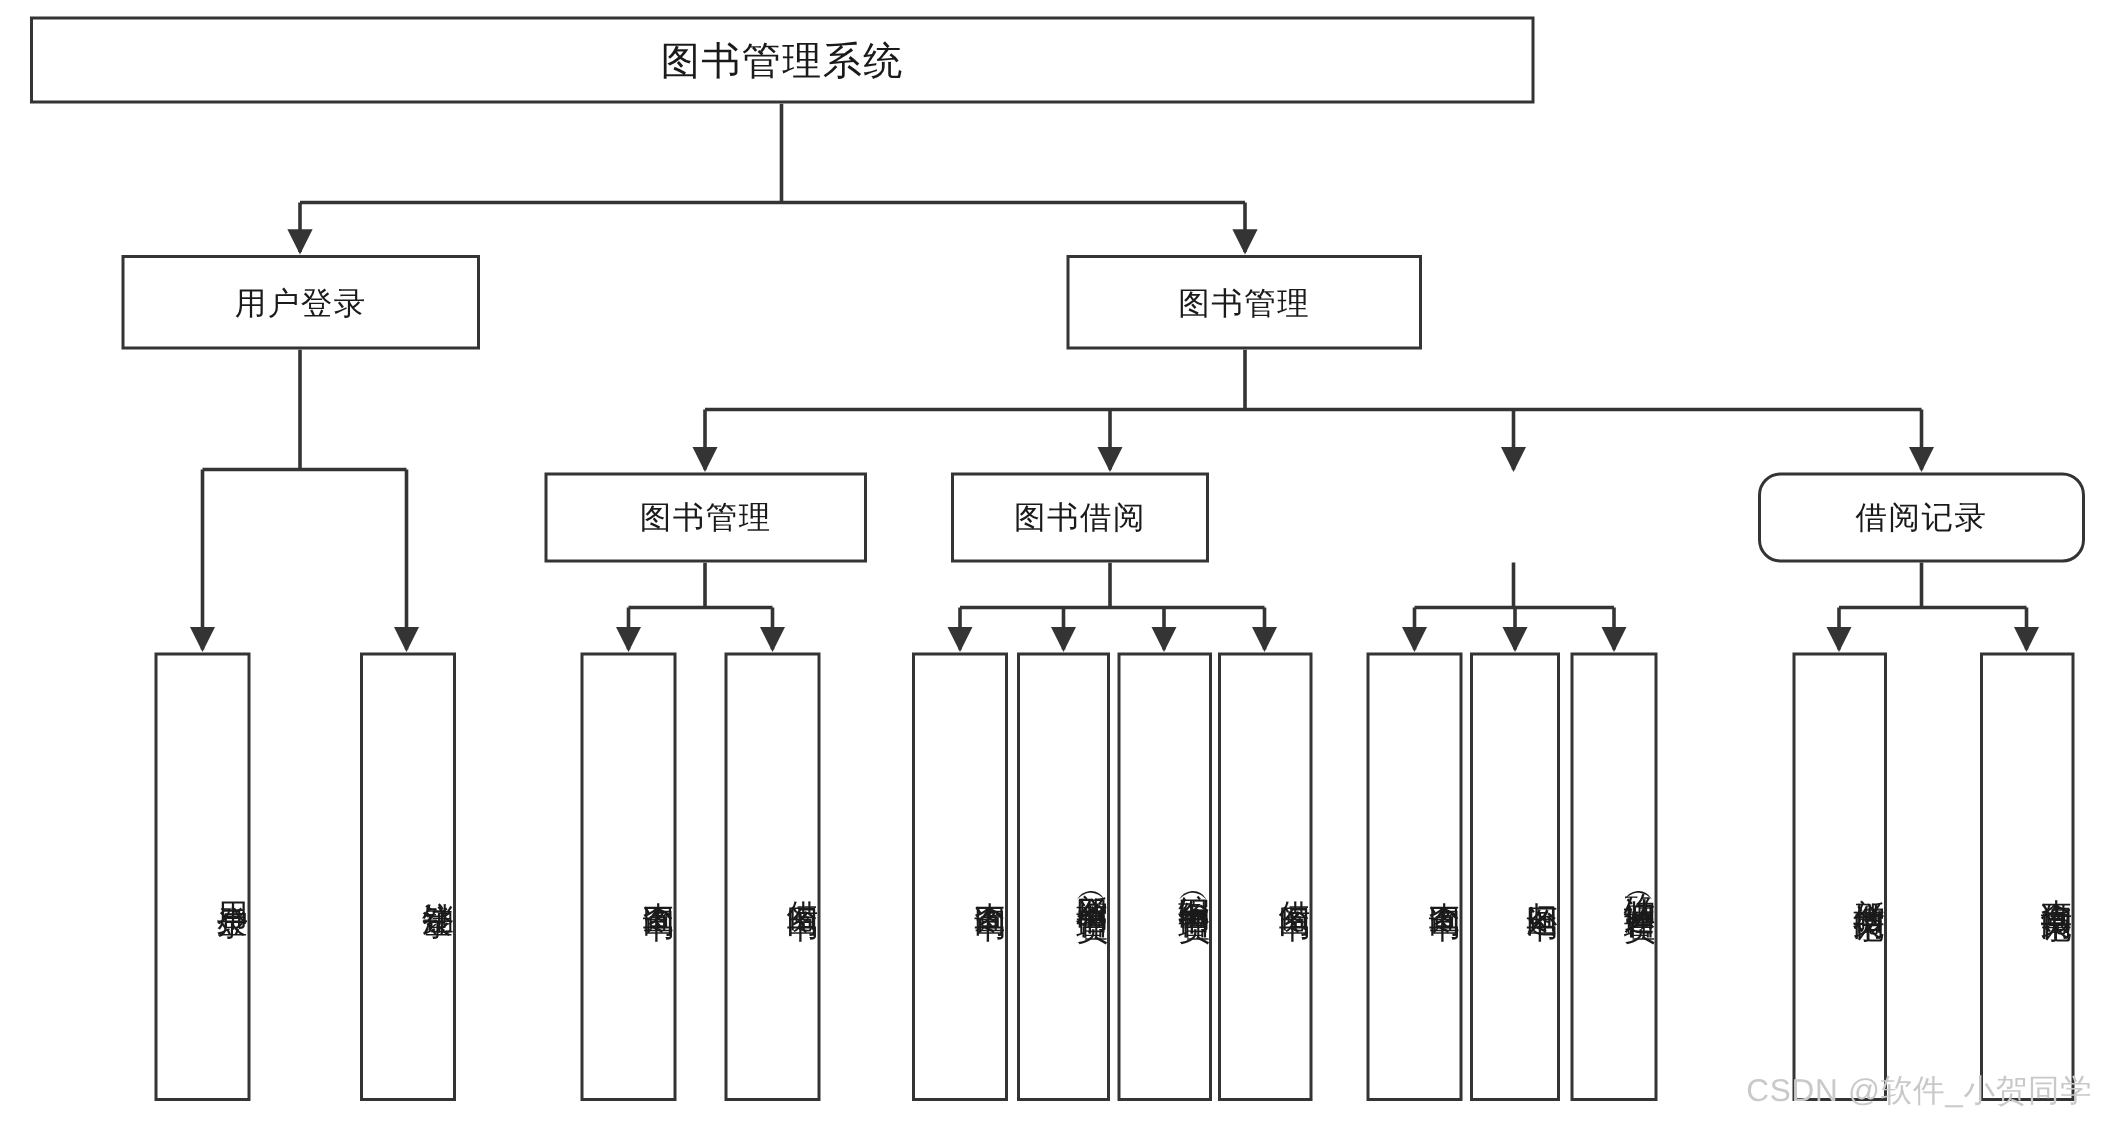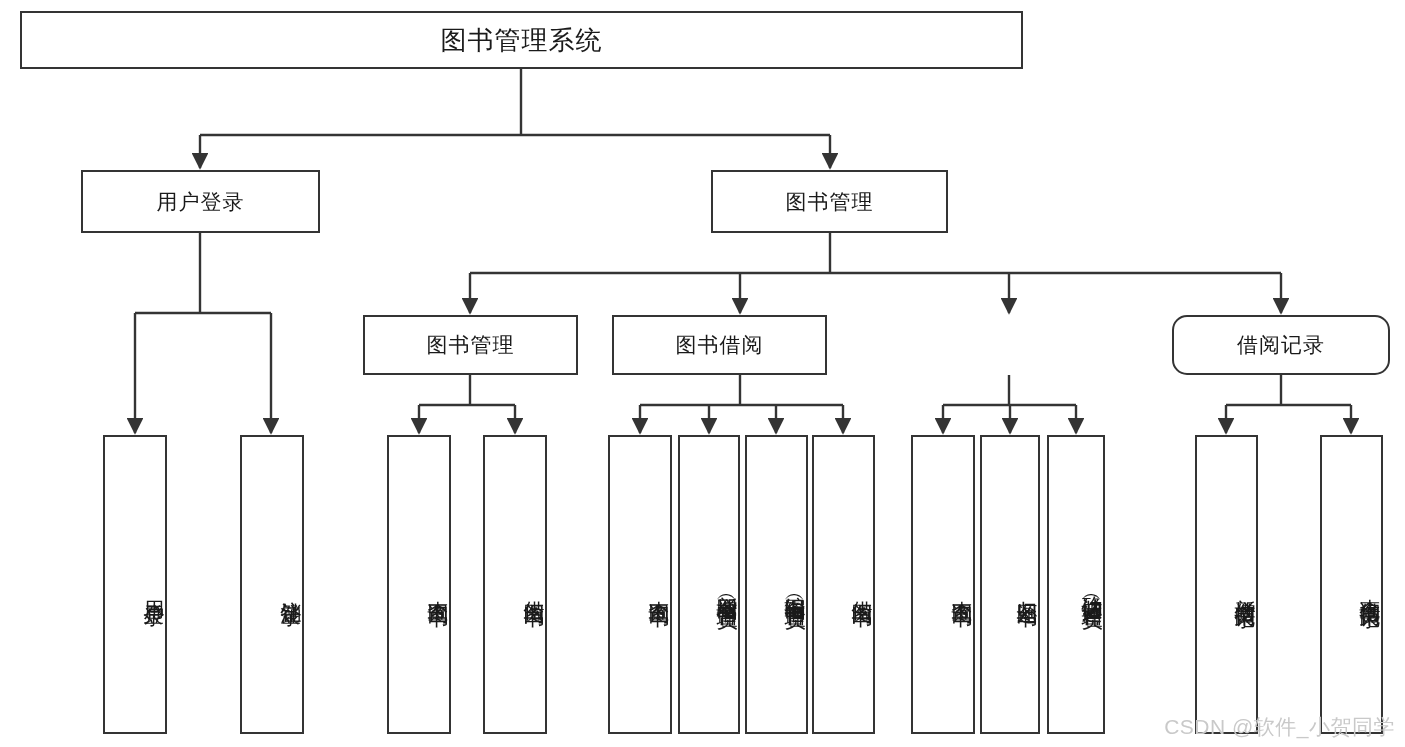--- a/index.html
+++ b/index.html
@@ -131,21 +131,21 @@
   <div class="node horizontal" style="left:81px; top:170px; width:239px; height:63px;">
     <span class="lbl">用户登录</span>
   </div>
   <div class="node horizontal" style="left:711px; top:170px; width:237px; height:63px;">
     <span class="lbl">图书管理</span>
   </div>
 
   <div class="node horizontal" style="left:363px; top:315px; width:215px; height:60px;">
     <span class="lbl">图书管理</span>
   </div>
-  <div class="node horizontal" style="left:612px; top:315px; width:215px; height:60px;">
+  <div class="node horizontal" style="left:634px; top:315px; width:172px; height:60px;">
     <span class="lbl">图书借阅</span>
   </div>
   <div class="node horizontal" style="left:1172px; top:315px; width:218px; height:60px;border-radius:15px;">
     <span class="lbl">借阅记录</span>
   </div>
 
   <div class="node vertical" style="left:103px; top:435px; width:64px; height:299px;">
     <span class="lbl">用户登录</span>
   </div>
   <div class="node vertical" style="left:240px; top:435px; width:64px; height:299px;">

